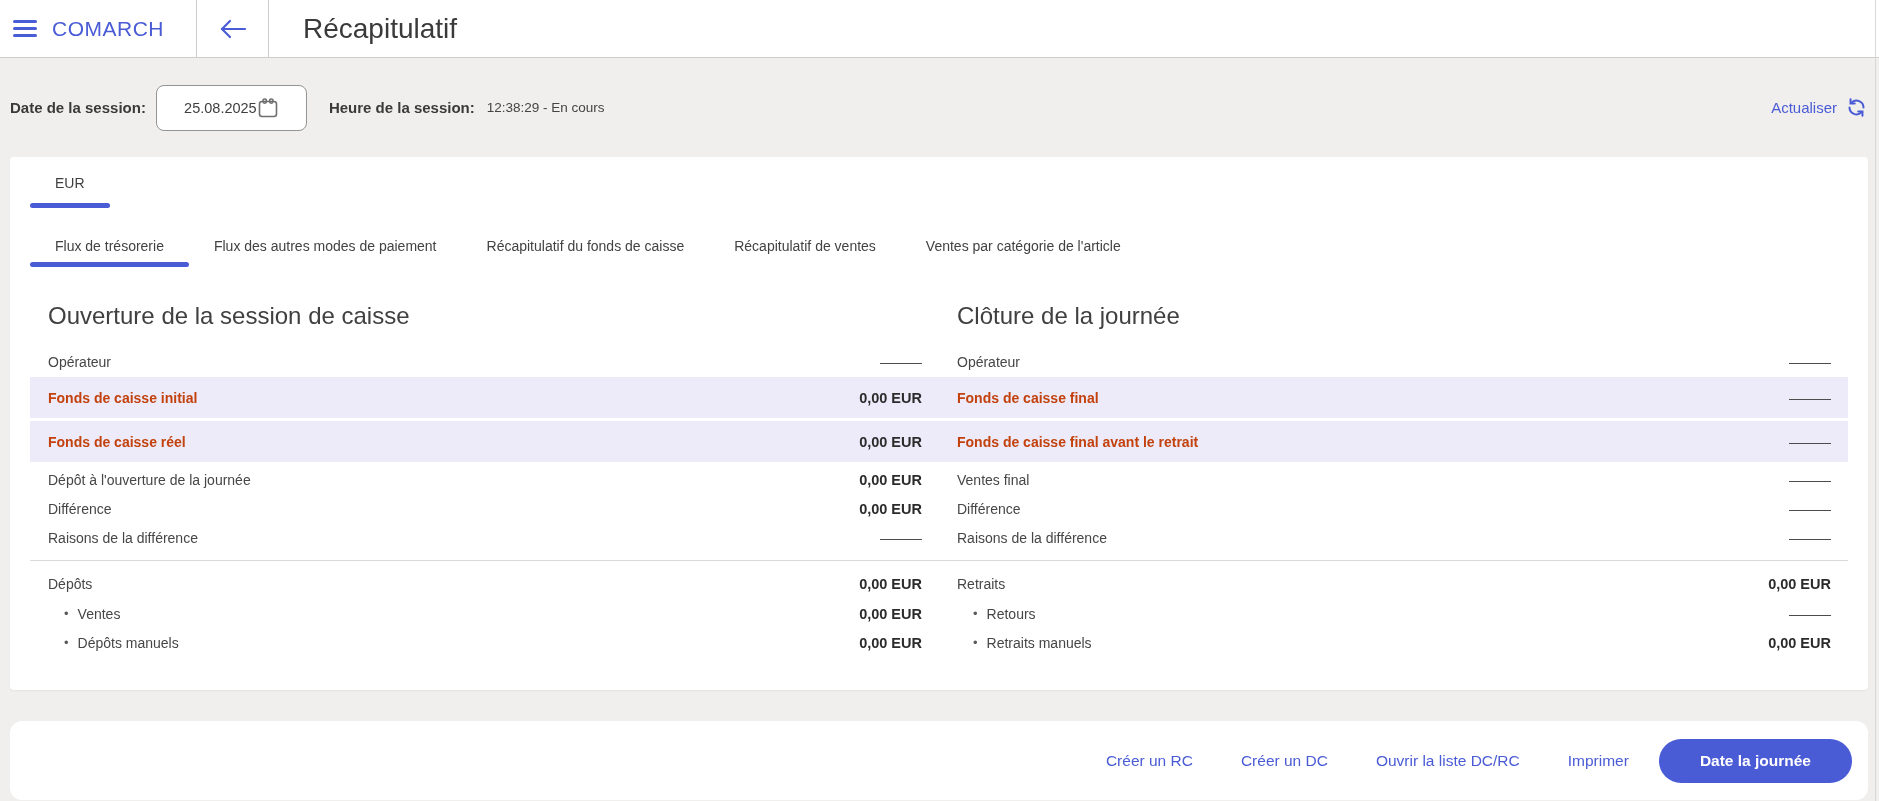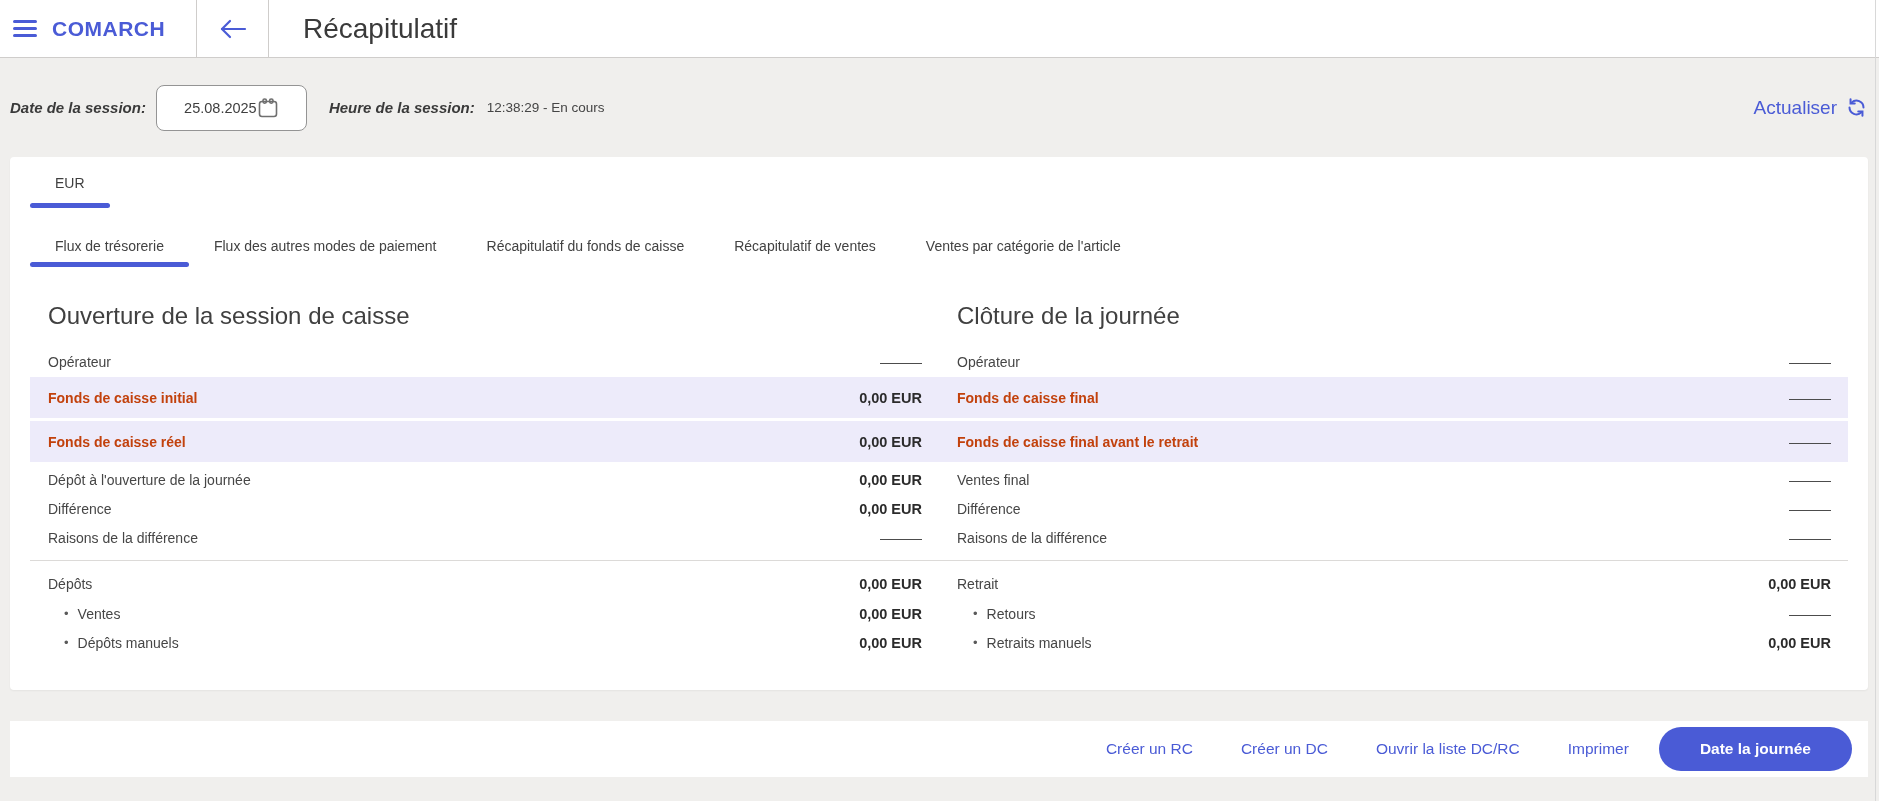--- a/index.html
+++ b/index.html
@@ -16,36 +16,36 @@
     position:relative;
   }
   
   .hdr{
     height:58px;background:#fff;border-bottom:1px solid #cfcdcb;
     display:flex;align-items:center;
   }
   .hdr-left{width:196px;display:flex;align-items:center;gap:15px;padding-left:13px;}
   .burger{width:24px;height:17px;display:flex;flex-direction:column;justify-content:space-between;cursor:pointer;}
   .burger i{display:block;height:2.6px;background:var(--accent);border-radius:2px;}
-  .brand{font-size:21px;font-weight:bold;letter-spacing:.5px;color:var(--accent);}
+  .brand{font-size:21px;font-weight:normal;letter-spacing:.5px;color:var(--accent);}
   .vline{width:1px;align-self:stretch;background:#cfcdcb;}
   .back-wrap{width:71px;display:flex;justify-content:center;align-items:center;}
   .page-title{font-size:28px;font-weight:400;color:#3a3a3a;margin-left:34px;}
   
   .session{height:99px;display:flex;align-items:center;padding:0 12px 0 10px;}
-  .s-label{font-size:15px;font-weight:bold;color:#3a3a3a;font-style:italic;}
+  .s-label{font-size:15px;font-weight:bold;color:#3a3a3a;}
   .date-box{
     margin-left:10px;width:151px;height:46px;background:#fff;border:1px solid #949494;
     border-radius:8px;display:flex;align-items:center;justify-content:center;cursor:pointer;
   }
   .date-val{font-size:14.5px;color:#3f3f3f;}
   .time-label{margin-left:22px;}
   .time-val{margin-left:12px;font-size:13.5px;color:#454545;}
   .refresh{margin-left:auto;display:flex;align-items:center;gap:9px;color:var(--accent);cursor:pointer;}
-  .refresh span{font-size:19px;}
+  .refresh span{font-size:15px;}
   
   .card{
     margin:0 11px 0 10px;height:533px;background:#fff;border-radius:4px;
     box-shadow:0 1px 2px rgba(0,0,0,.05);padding:18px 20px 0 20px;overflow:hidden;
   }
   .cur-tabs{display:flex;}
   .cur-tab{padding:0 25px;height:33px;font-size:14px;color:#3f3f3f;position:relative;cursor:pointer;display:flex;align-items:flex-start;justify-content:center;}
   .cur-tab.active::after{content:"";position:absolute;left:0;right:0;bottom:0;height:5px;background:var(--accent);border-radius:3px;}
   .tabs{display:flex;margin-top:30px;}
   .tab{padding:0 25px;height:29px;font-size:14px;color:#424242;position:relative;cursor:pointer;display:flex;align-items:flex-start;justify-content:center;white-space:nowrap;}
@@ -60,21 +60,21 @@
   .row.highlight .row-label{font-weight:bold;color:#c2410c;}
   .row.after-hl{margin-top:3px;}
   .row-label{color:#464646;display:flex;align-items:center;}
   .row-label .dot{color:#5a5a5a;margin:0 9px 0 16px;font-size:13px;}
   .row-value{color:#4c4c4c;}
   .row-value.bold{font-weight:bold;color:#2b2b2b;font-size:14.5px;}
   .rule{height:1px;background:#dcdad8;margin:8px 0;}
   .grow-row{height:30px;}
   
   .footer{
-    margin:31px 11px 0 10px;height:56px;background:#fff;border-radius:0;
+    margin:31px 11px 0 10px;height:79px;background:#fff;border-radius:12px;
     display:flex;align-items:center;justify-content:flex-end;gap:48px;padding-right:16px;
   }
   .flink{color:var(--accent);font-size:15.5px;cursor:pointer;white-space:nowrap;}
   .primary-btn{
     margin-left:-18px;height:44px;border:none;border-radius:22px;background:var(--accent);
     color:#fff;font-size:15.5px;font-weight:bold;padding:0 41px;cursor:pointer;
     font-family:"Liberation Sans","DejaVu Sans",sans-serif;
   }
   .edge-line{position:absolute;top:0;bottom:0;right:3px;width:1px;background:#d8d8d8;}
   svg{display:block;}
@@ -241,21 +241,21 @@
           </div>
           <div class="row">
             <span class="row-label">
               <span>Raisons de la différence</span>
             </span>
             <span class="row-value">———</span>
           </div>
           <div class="rule"></div>
           <div class="row grow-row">
             <span class="row-label">
-              <span>Retrait</span>
+              <span>Retraits</span>
             </span>
             <span class="row-value bold">0,00 EUR</span>
           </div>
           <div class="row">
             <span class="row-label">
               <span class="dot">•</span>
               <span>Retours</span>
             </span>
             <span class="row-value">———</span>
           </div>

